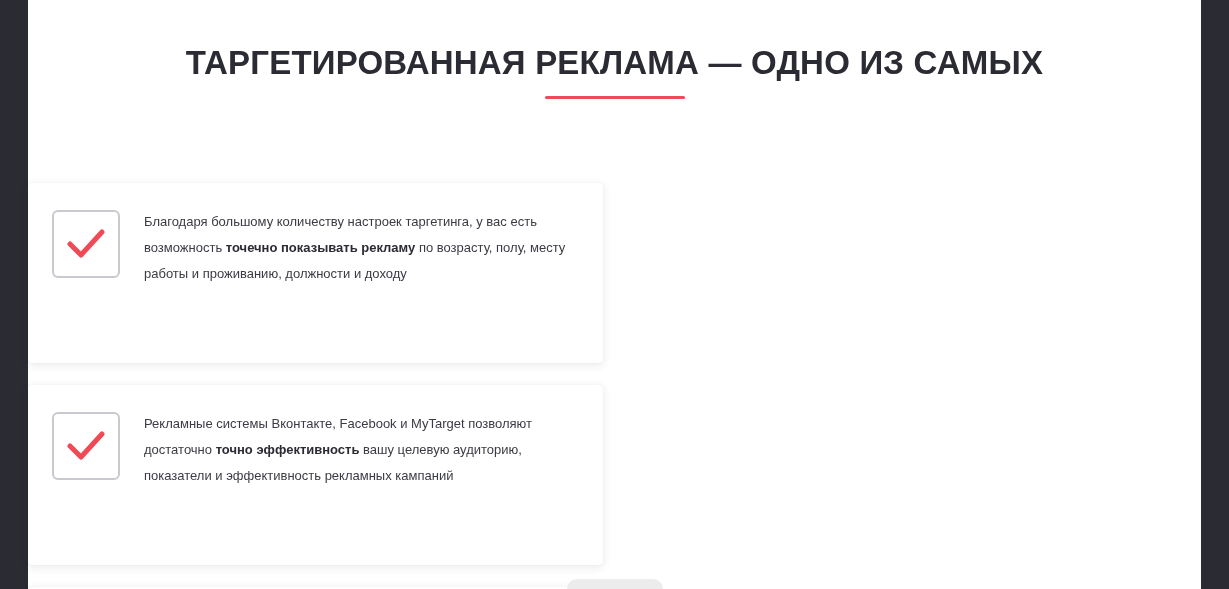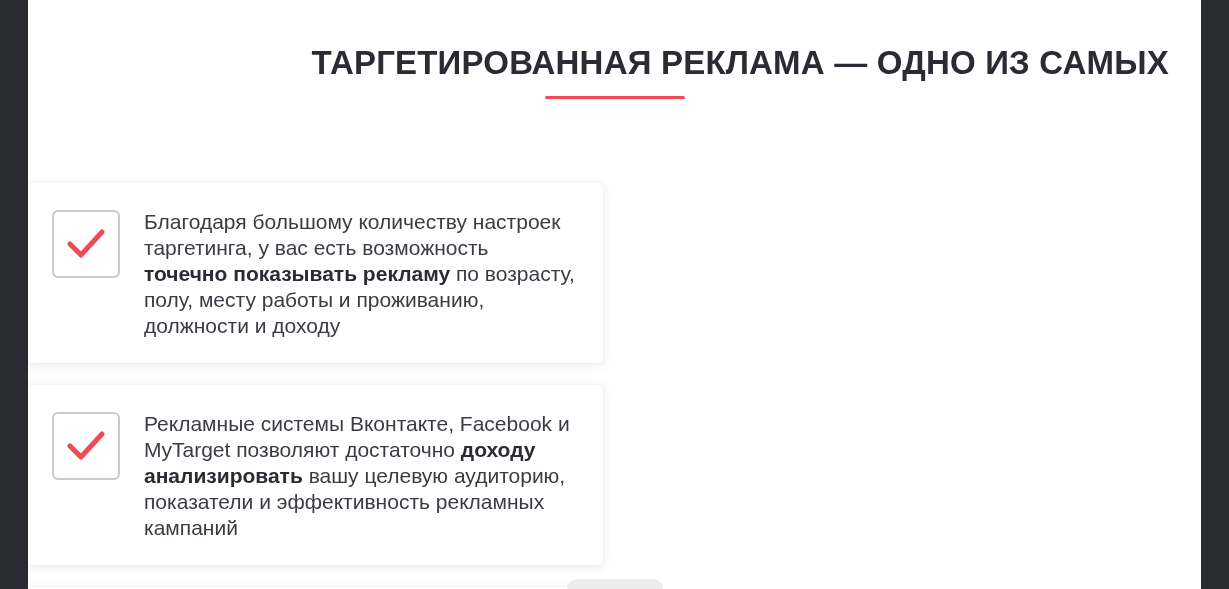--- a/index.html
+++ b/index.html
@@ -26,21 +26,21 @@
     background: #2b2b33;
   }
   .edge-left { left: 0; }
   .edge-right { right: 0; }
 
   .heading-wrap {
     position: absolute;
     top: 42px;
     left: 0;
     width: 1229px;
-    text-align: right;
+    text-align: center;
   }
   .heading {
     font-size: 33px;
     line-height: 42px;
     font-weight: bold;
     letter-spacing: 0.2px;
     color: #2b2b33;
     margin: 0;
     padding: 0 60px;
   }
@@ -81,21 +81,21 @@
     border-radius: 6px;
     margin-right: 24px;
     margin-top: 3px;
     display: flex;
     align-items: center;
     justify-content: center;
   }
   .check-box svg { display: block; }
 
   .card-text {
-    font-size: 21px;
+    font-size: 13px;
     line-height: 26px;
     color: #3b3b44;
     font-weight: normal;
     padding-top: 2px;
   }
   .card-text b { font-weight: bold; color: #2b2b33; }
 
   .bottom-notch {
     position: absolute;
     bottom: 0;
@@ -133,21 +133,21 @@
       </span>
       <div class="card-text">Благодаря большому количеству настроек таргетинга, у вас есть возможность <b>точечно показывать рекламу</b> по возрасту, полу, месту работы и проживанию, должности и доходу</div>
     </div>
 
     <div class="card card-a">
       <span class="check-box">
         <svg width="38" height="30" viewBox="0 0 38 30" aria-hidden="true">
           <path d="M3 15 L14 26 L35 3" fill="none" stroke="#ef4a55" stroke-width="5" stroke-linecap="round" stroke-linejoin="round"></path>
         </svg>
       </span>
-      <div class="card-text">Рекламные системы Вконтакте, Facebook и MyTarget позволяют достаточно <b>доходу анализировать</b> вашу целевую аудиторию, показатели и эффективность рекламных кампаний</div>
+      <div class="card-text">Рекламные системы Вконтакте, Facebook и MyTarget позволяют достаточно <b>точно эффективность</b> вашу целевую аудиторию, показатели и эффективность рекламных кампаний</div>
     </div>
 
     <div class="card card-b">
       
       
     </div>
 
   </div>
 
   <div class="bottom-notch"></div>

